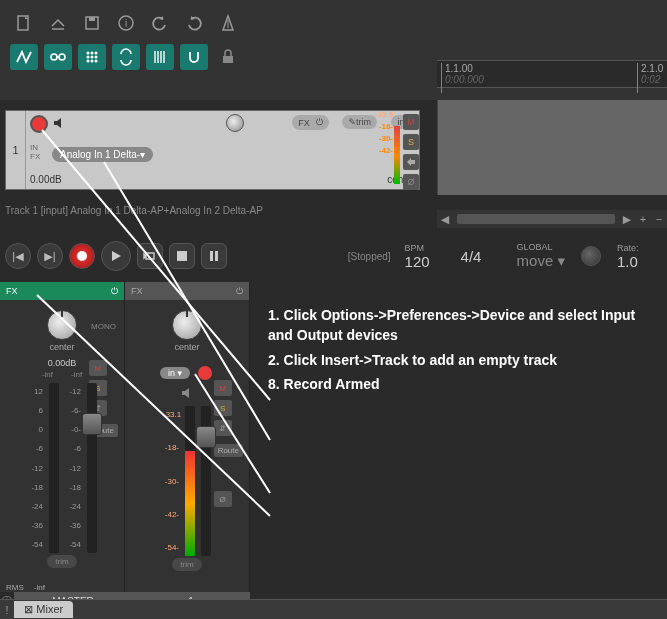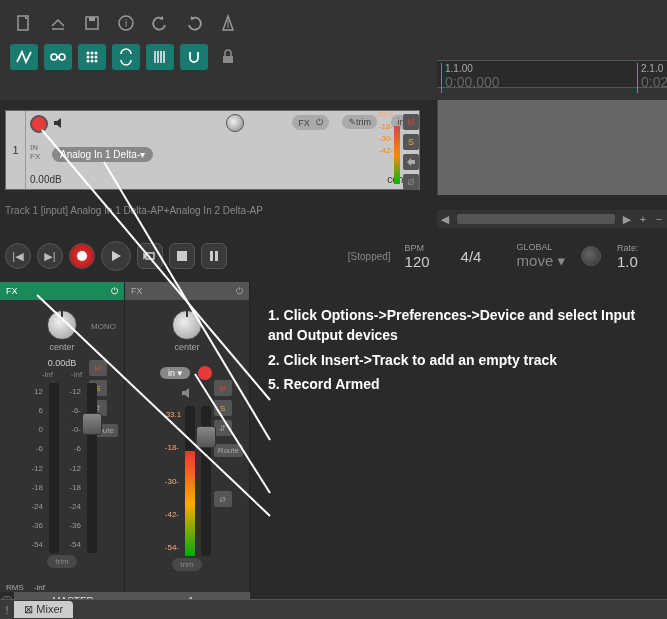--- a/index.html
+++ b/index.html
@@ -53,21 +53,21 @@
     border-top: 1px solid #555;
     border-bottom: 1px solid #555;
   }
   .ruler-mark {
     position: absolute; top: 2px;
     font-size: 10px; color: #aaa;
     border-left: 1px solid #2ea89b;
     padding-left: 3px;
     height: 30px;
   }
-  .ruler-sub { font-size: 14px; color: #666; }
+  .ruler-sub { font-size: 10px; color: #666; font-style: italic; }
   .track-strip {
     position: absolute; top: 110px; left: 5px;
     width: 415px; height: 80px;
     background: #c8c8c8;
     border: 1px solid #666;
     display: flex;
   }
   .track-num {
     width: 20px; background: #c8c8c8;
     display: flex; align-items: center; justify-content: center;
@@ -136,20 +136,21 @@
     position: absolute; top: 3px; left: 200px;
     width: 18px; height: 18px; border-radius: 50%;
     background: radial-gradient(circle at 40% 40%, #eee, #888);
     border: 1px solid #555;
   }
   .meter-stack {
     position: absolute; top: 110px; left: 375px;
     width: 20px; display: flex; flex-direction: column;
     font-size: 8px; color: #fa7;
     text-align: right;
+    font-weight: bold;
   }
   .meter-stack span { height: 12px; padding-right: 2px; }
   .small-meter-strip {
     position: absolute; top: 126px; left: 394px;
     width: 6px; height: 58px;
     background: linear-gradient(to bottom, #d44 0%, #f80 50%, #0b0 100%);
   }
   .small-btn-col {
     position: absolute; top: 114px; left: 403px;
     display: flex; flex-direction: column; gap: 4px;
@@ -726,21 +727,21 @@
 
 <div class="mx-footer">
   <div style="width:14px;display:flex;align-items:center;justify-content:center">ⓘ</div>
   <div class="mx-name" style="flex:1">MASTER</div>
   <div class="mx-name" style="flex:1">1</div>
 </div>
 
 <div class="instructions">
   <p>1. Click Options-&gt;Preferences-&gt;Device and select Input and Output devices</p>
   <p>2. Click Insert-&gt;Track to add an empty track</p>
-  <p>5. Record Armed</p>
+  <p>8. Record Armed</p>
 </div>
 
 <div class="tab-bar">
   <div class="tab-handle">!</div>
   <div class="tab">
     <span>⊠</span>
     <span>Mixer</span>
   </div>
 </div>
 

